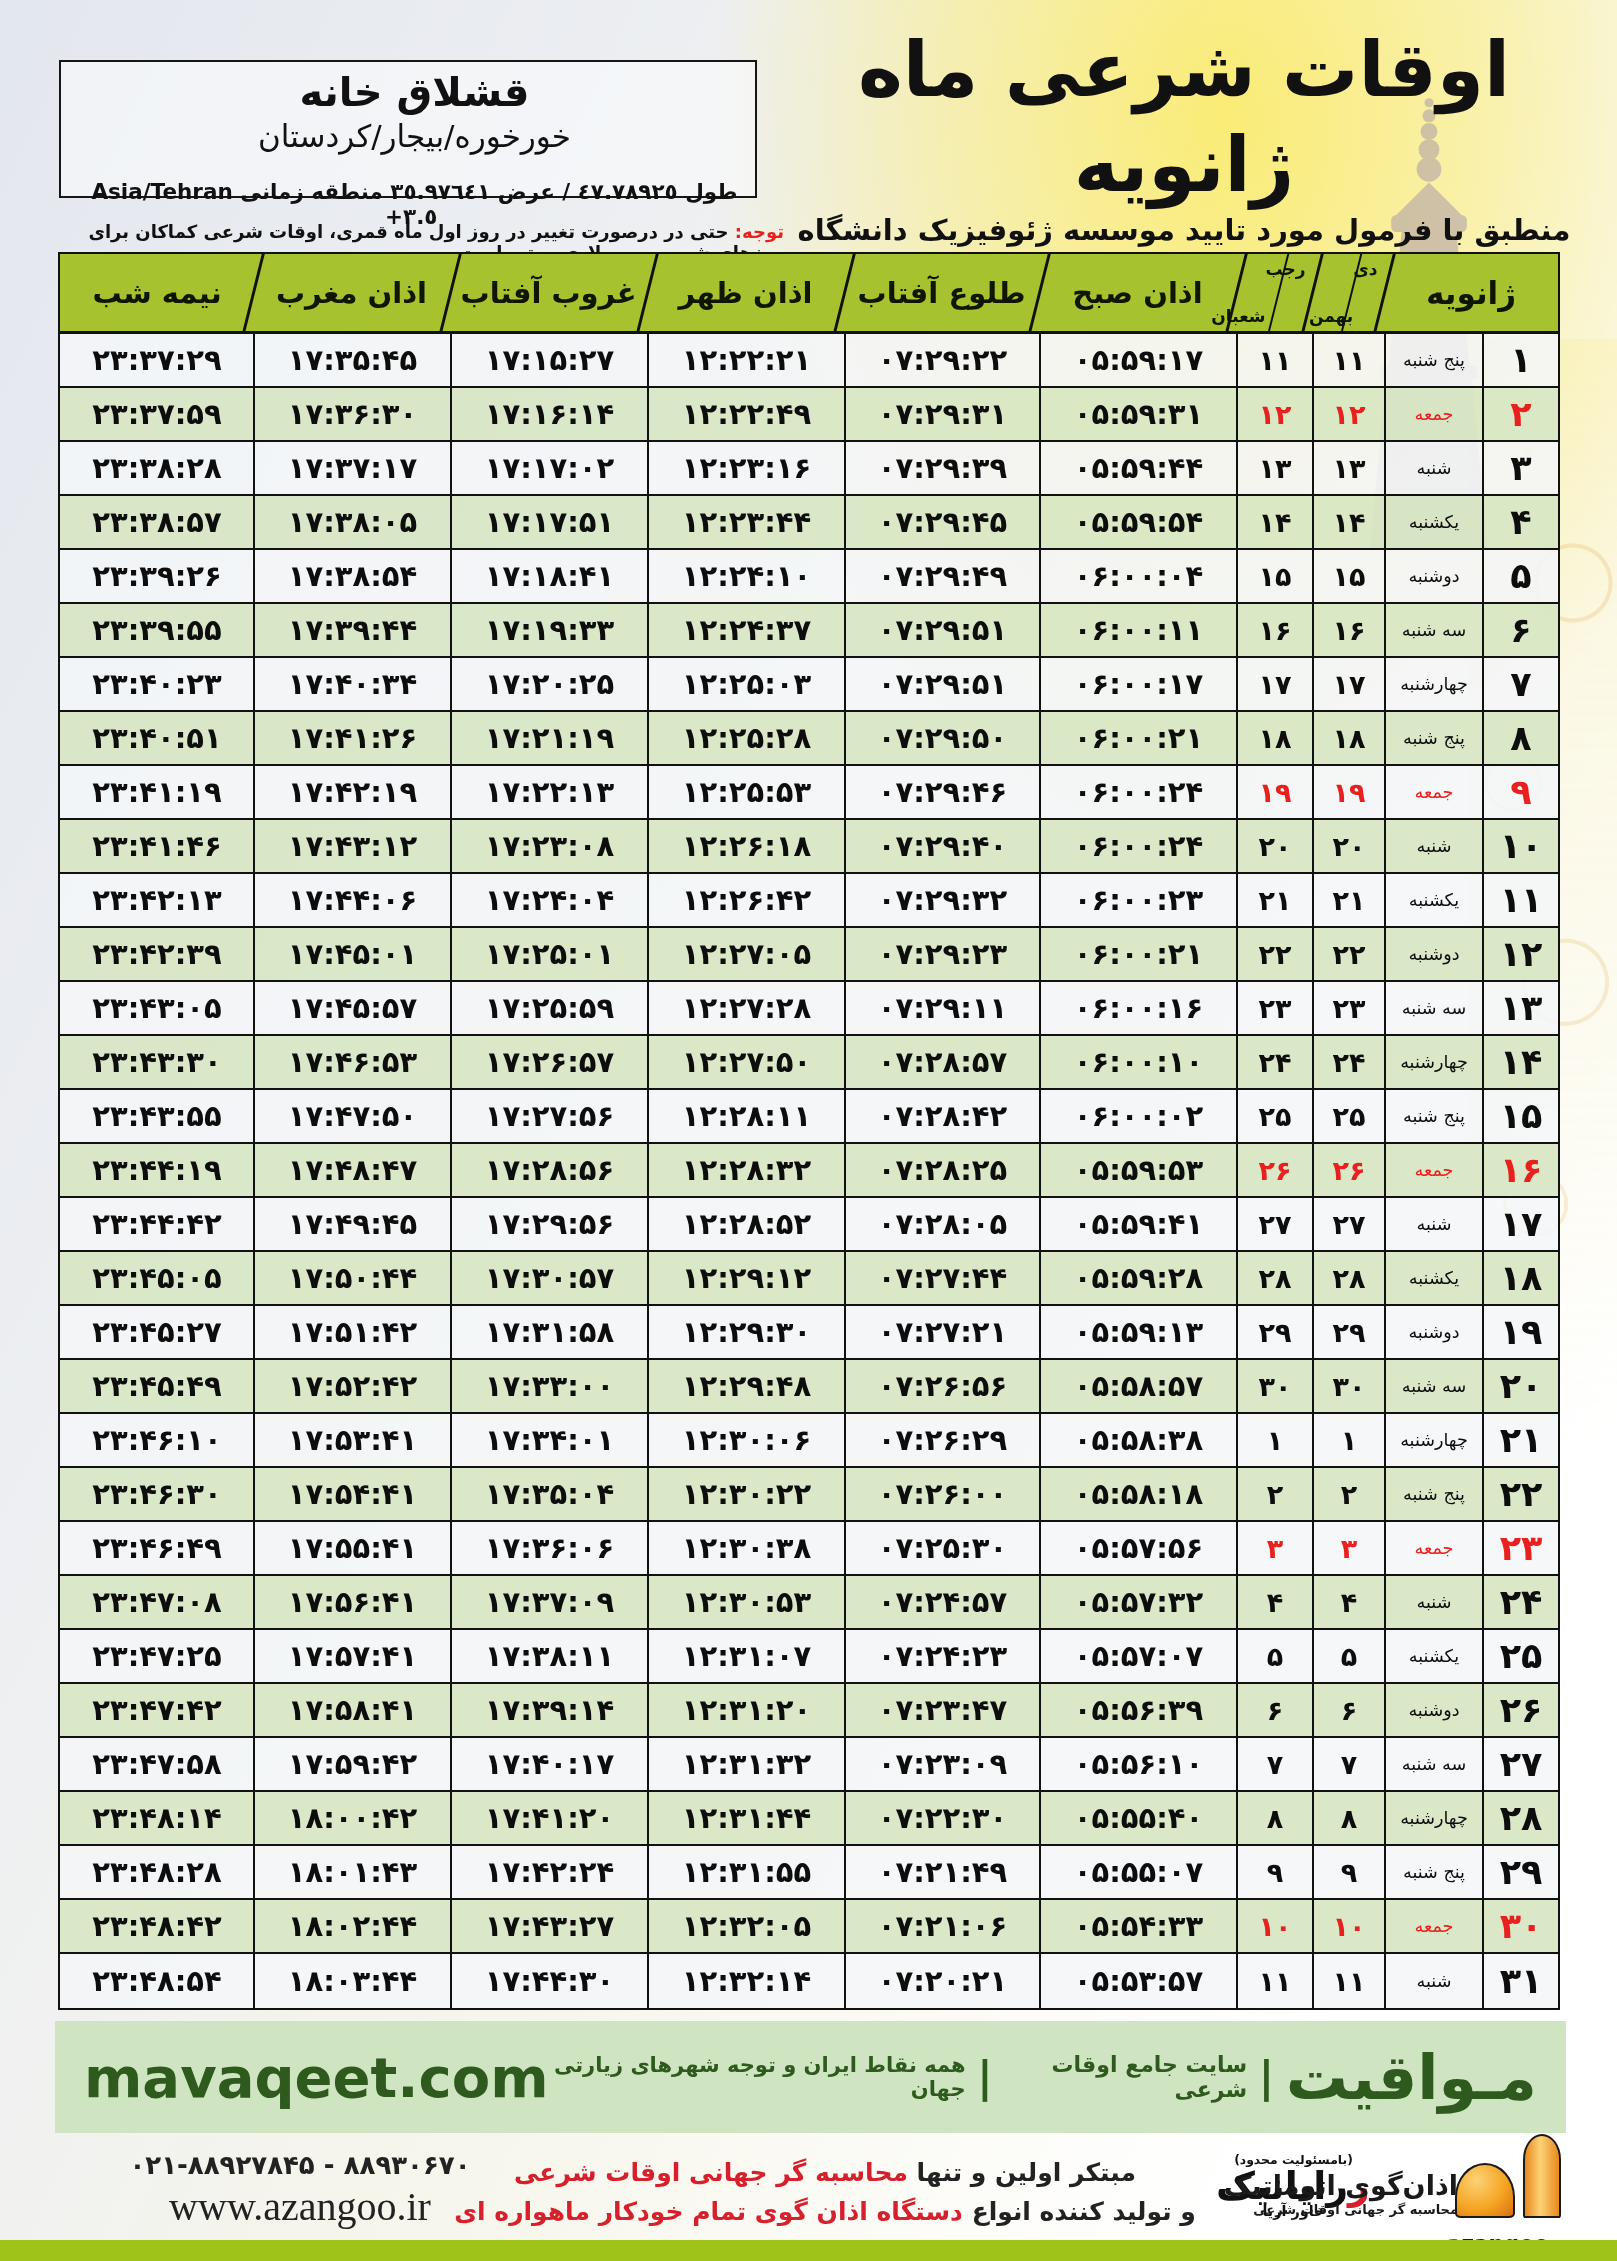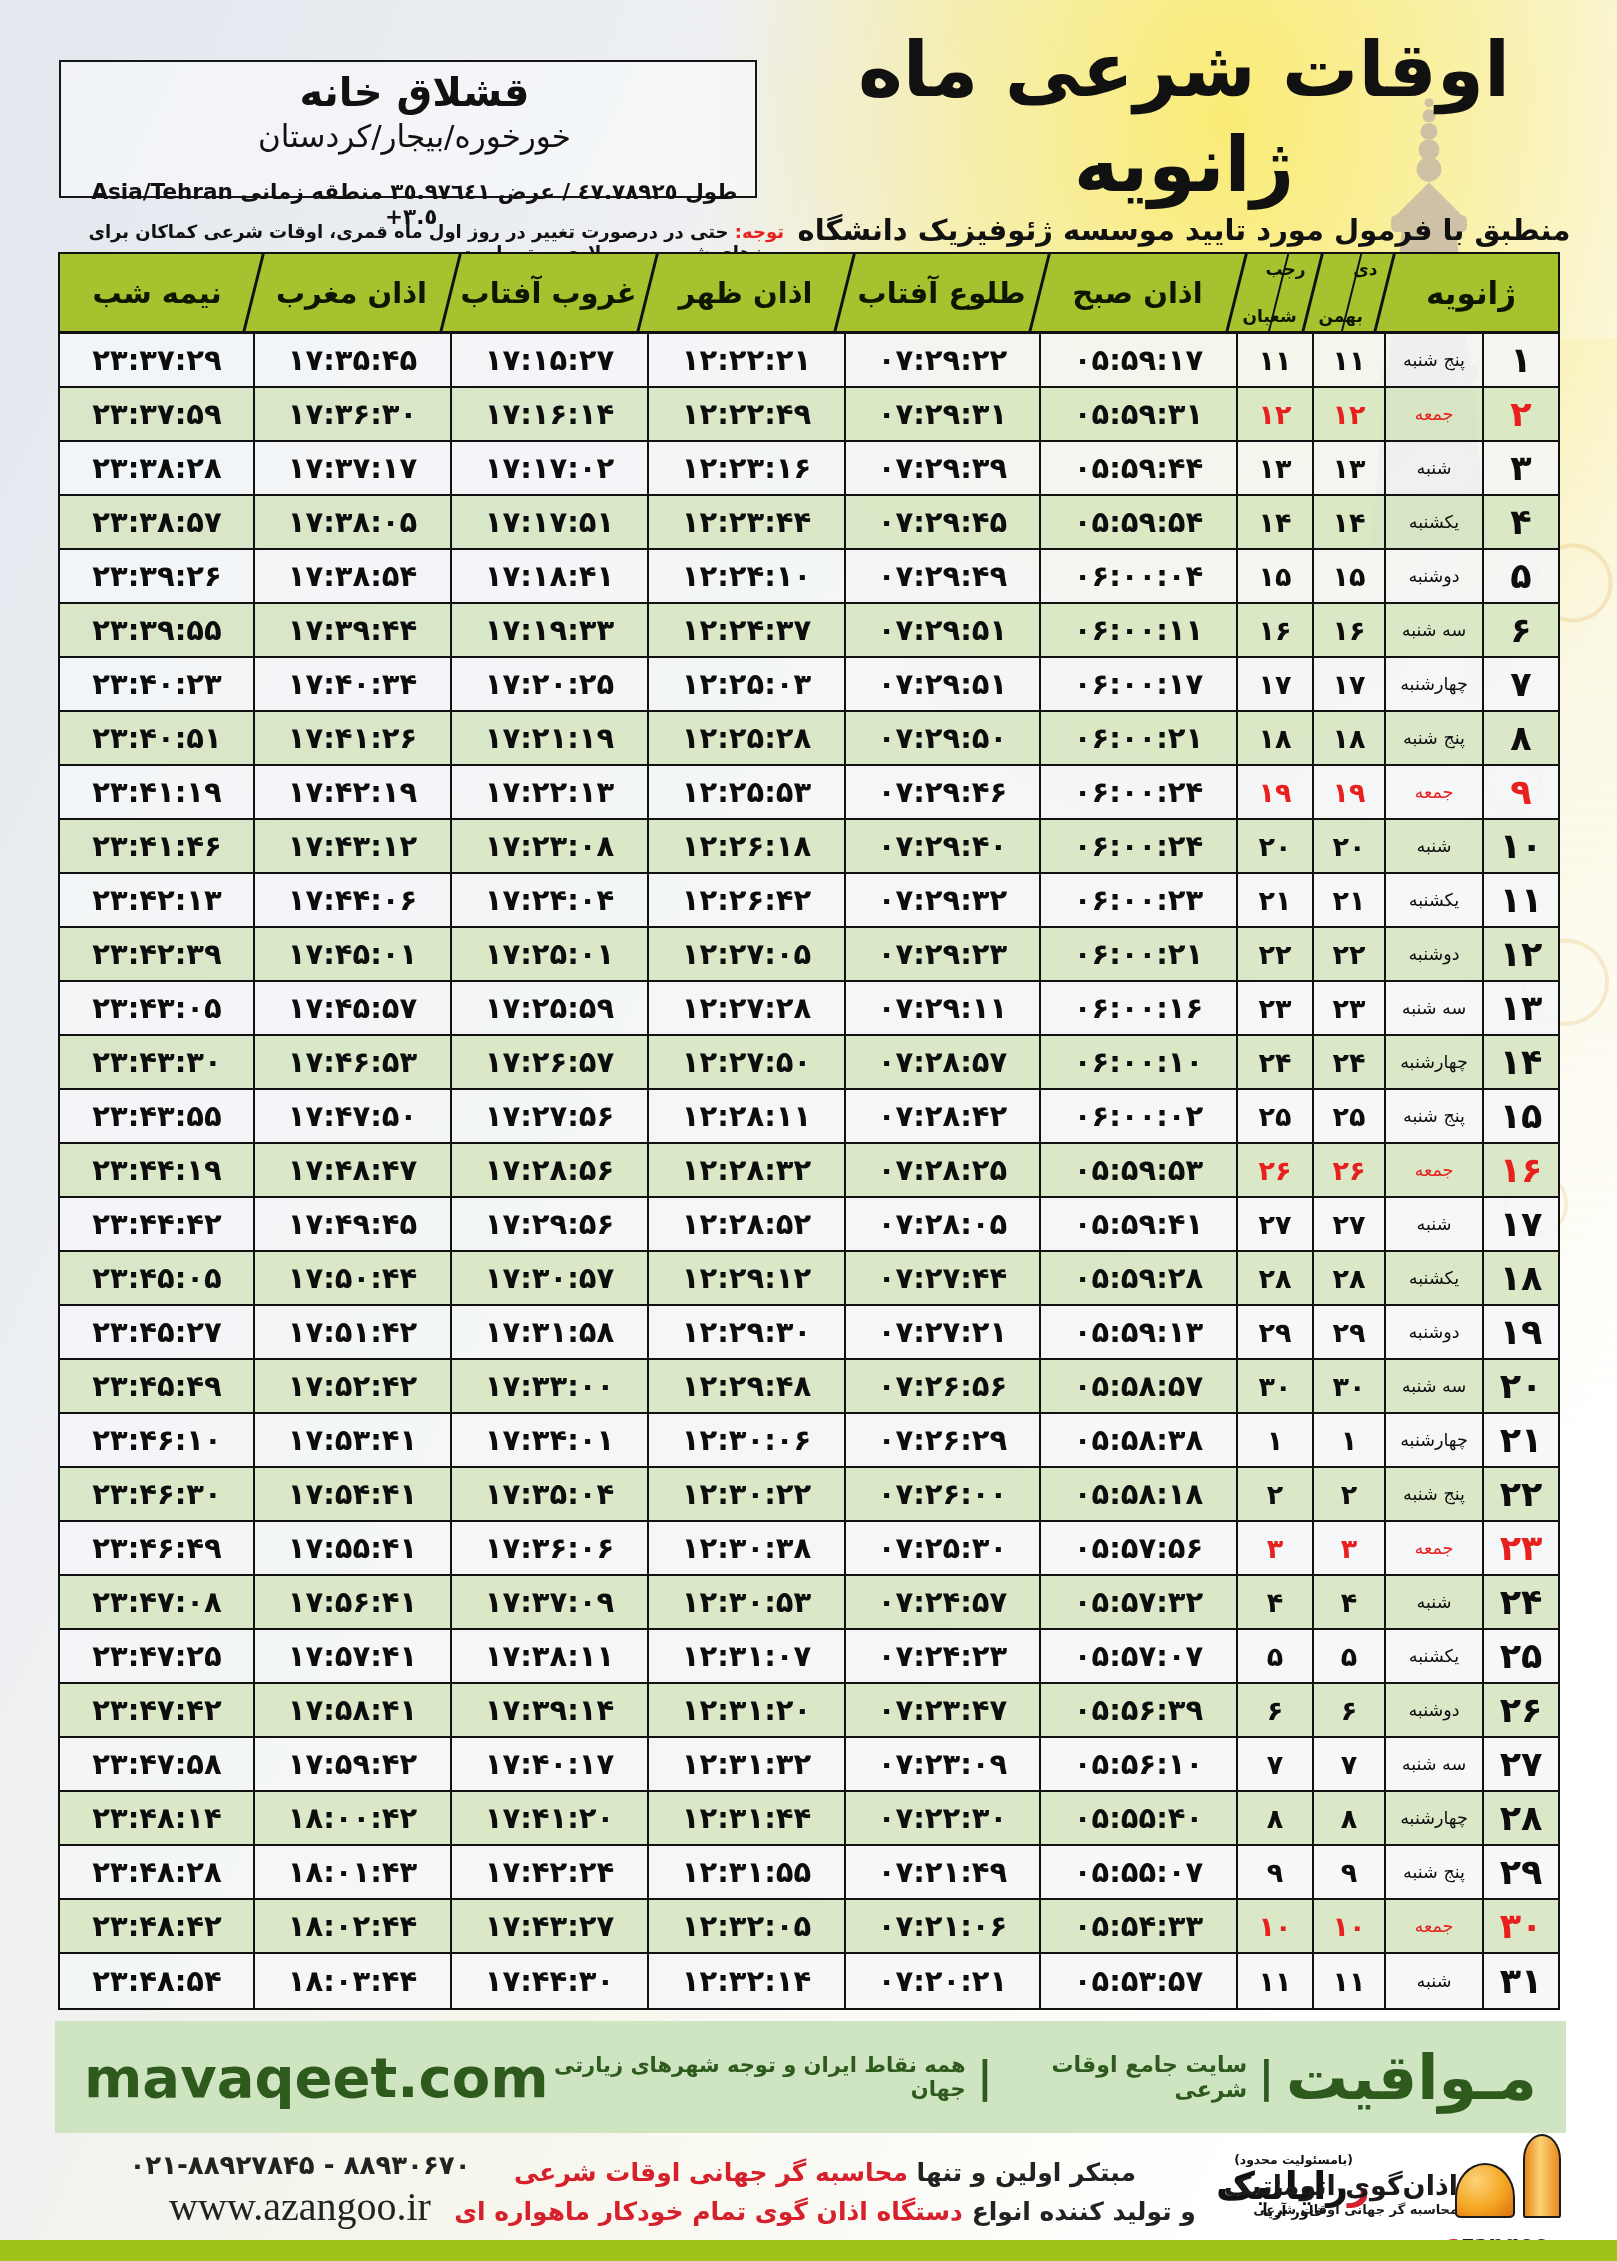--- a/index.html
+++ b/index.html
@@ -43,21 +43,21 @@
     border:2px solid #111;direction:rtl;background:rgba(255,255,255,.30);}
   .grid-row{display:grid;grid-template-columns:76px 98px 72px 76px 197px 195px 197px 197px 197px 192px;direction:rtl;}
   .thead{height:77px;border-bottom:3.9px solid #111;background:#a6c22e;overflow:hidden;}
   .thead .grid-row{height:100%;}
   .hcell{position:relative;display:flex;align-items:center;justify-content:center;
     font-size:29px;font-weight:bold;color:#101500;box-sizing:border-box;}
   .hcell::before{content:'';position:absolute;left:-0.7px;top:-6.5px;bottom:-6.5px;width:2.6px;background:#111;
     transform:skewX(-14deg);}
   .hcell:last-child::before{display:none;}
   .h-month{grid-column:span 2;font-size:31px;}
-  .dual{flex-direction:column;justify-content:space-between;padding:5.2px 6.5px;font-size:17px;align-items:stretch;}
+  .dual{flex-direction:row;justify-content:space-between;padding:5.2px 6.5px;font-size:17px;align-items:stretch;}
   .dual::after{content:'';position:absolute;left:52%;top:-5.2px;height:130%;width:2px;background:#111;transform:skewX(-14deg);}
   .dual .top{align-self:flex-start;}
   .dual .bot{align-self:flex-end;}
 
   .tbody .row{height:54px;box-sizing:border-box;border-bottom:2.6px solid #111;}
   .tbody .row:last-child{border-bottom:none;}
   .row.odd{background:rgba(243,245,248,.82);}
   .row.even{background:rgba(215,230,195,.92);}
   .cell{display:flex;align-items:center;justify-content:center;box-sizing:border-box;
     border-left:2px solid #111;color:#0d0d0d;overflow:hidden;}

